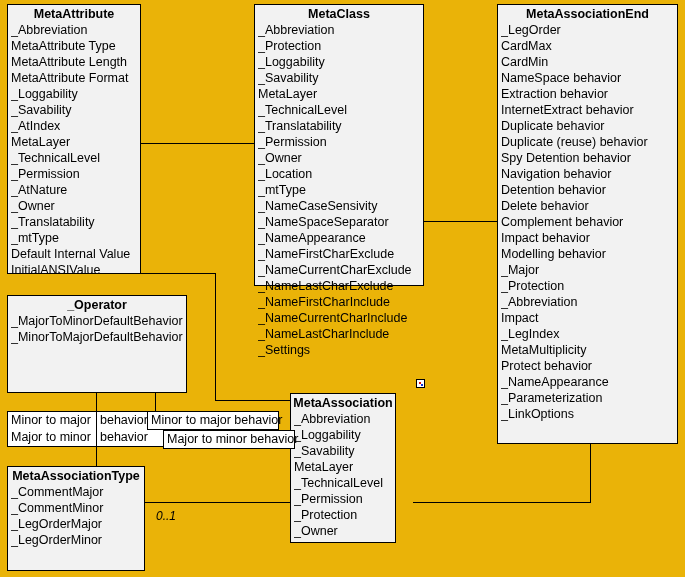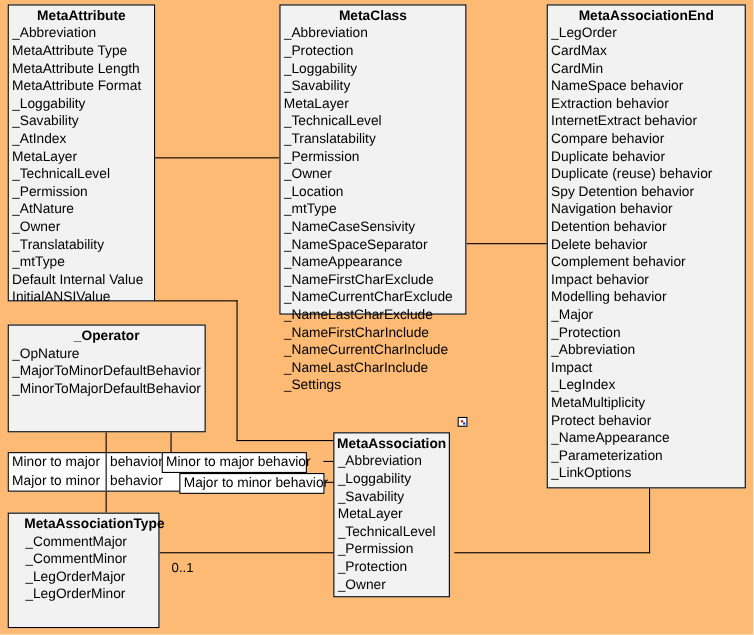--- a/index.html
+++ b/index.html
@@ -8,21 +8,21 @@
     padding: 0;
     background: #ffffff;
   }
   body {
     font-family: "Liberation Sans", sans-serif;
   }
   #canvas {
     position: relative;
     width: 685px;
     height: 577px;
-    background: #fdba74;
+    background: #eab308;
     overflow: hidden;
   }
   .uml-class {
     position: absolute;
     box-sizing: border-box;
     border: 1px solid #000000;
     background: #f2f2f2;
     z-index: 5;
   }
   .uml-title {
@@ -185,21 +185,20 @@
 
   <div class="uml-class" style="left:497px; top:4px; width:181px; height:440px;">
     <div class="uml-title">MetaAssociationEnd</div>
     <div class="uml-attrs">
       <div class="uml-attr">_LegOrder</div>
       <div class="uml-attr">CardMax</div>
       <div class="uml-attr">CardMin</div>
       <div class="uml-attr">NameSpace behavior</div>
       <div class="uml-attr">Extraction behavior</div>
       <div class="uml-attr">InternetExtract behavior</div>
-      <div class="uml-attr">Compare behavior</div>
       <div class="uml-attr">Duplicate behavior</div>
       <div class="uml-attr">Duplicate (reuse) behavior</div>
       <div class="uml-attr">Spy Detention behavior</div>
       <div class="uml-attr">Navigation behavior</div>
       <div class="uml-attr">Detention behavior</div>
       <div class="uml-attr">Delete behavior</div>
       <div class="uml-attr">Complement behavior</div>
       <div class="uml-attr">Impact behavior</div>
       <div class="uml-attr">Modelling behavior</div>
       <div class="uml-attr">_Major</div>
@@ -211,41 +210,40 @@
       <div class="uml-attr">Protect behavior</div>
       <div class="uml-attr">_NameAppearance</div>
       <div class="uml-attr">_Parameterization</div>
       <div class="uml-attr">_LinkOptions</div>
     </div>
   </div>
 
   <div class="uml-class" style="left:7px; top:295px; width:180px; height:98px;">
     <div class="uml-title">_Operator</div>
     <div class="uml-attrs">
-      <div class="uml-attr">_OpNature</div>
       <div class="uml-attr">_MajorToMinorDefaultBehavior</div>
       <div class="uml-attr">_MinorToMajorDefaultBehavior</div>
     </div>
   </div>
 
-  <div class="uml-class" style="left:303px; top:393px; width:106px; height:150px;">
+  <div class="uml-class" style="left:290px; top:393px; width:106px; height:150px;">
     <div class="uml-title">MetaAssociation</div>
     <div class="uml-attrs">
       <div class="uml-attr">_Abbreviation</div>
       <div class="uml-attr">_Loggability</div>
       <div class="uml-attr">_Savability</div>
       <div class="uml-attr">MetaLayer</div>
       <div class="uml-attr">_TechnicalLevel</div>
       <div class="uml-attr">_Permission</div>
       <div class="uml-attr">_Protection</div>
       <div class="uml-attr">_Owner</div>
     </div>
   </div>
 
-  <div class="uml-class" style="left:7px; top:466px; width:138px; height:105px;padding-left:12px;">
+  <div class="uml-class" style="left:7px; top:466px; width:138px; height:105px;">
     <div class="uml-title">MetaAssociationType</div>
     <div class="uml-attrs">
       <div class="uml-attr">_CommentMajor</div>
       <div class="uml-attr">_CommentMinor</div>
       <div class="uml-attr">_LegOrderMajor</div>
       <div class="uml-attr">_LegOrderMinor</div>
     </div>
   </div>
 
   <div class="role-box" style="left:7px; top:411px; width:176px; height:36px; flex-direction:column;">
@@ -260,15 +258,15 @@
   </div>
 
   <div class="role-box" style="left:147px; top:411px; width:132px; height:19px;">
     <div class="role-cell" style="width:100%; line-height:17px;">Minor to major behavior</div>
   </div>
 
   <div class="role-box" style="left:163px; top:430px; width:132px; height:19px;">
     <div class="role-cell" style="width:100%; line-height:17px;">Major to minor behavior</div>
   </div>
 
-  <div class="mult-label" style="left:156px; top:509px;">0..1</div>
+  <div class="mult-label" style="left:156px; top:509px;font-style:italic;">0..1</div>
 
 </div>
 
 </body></html>

